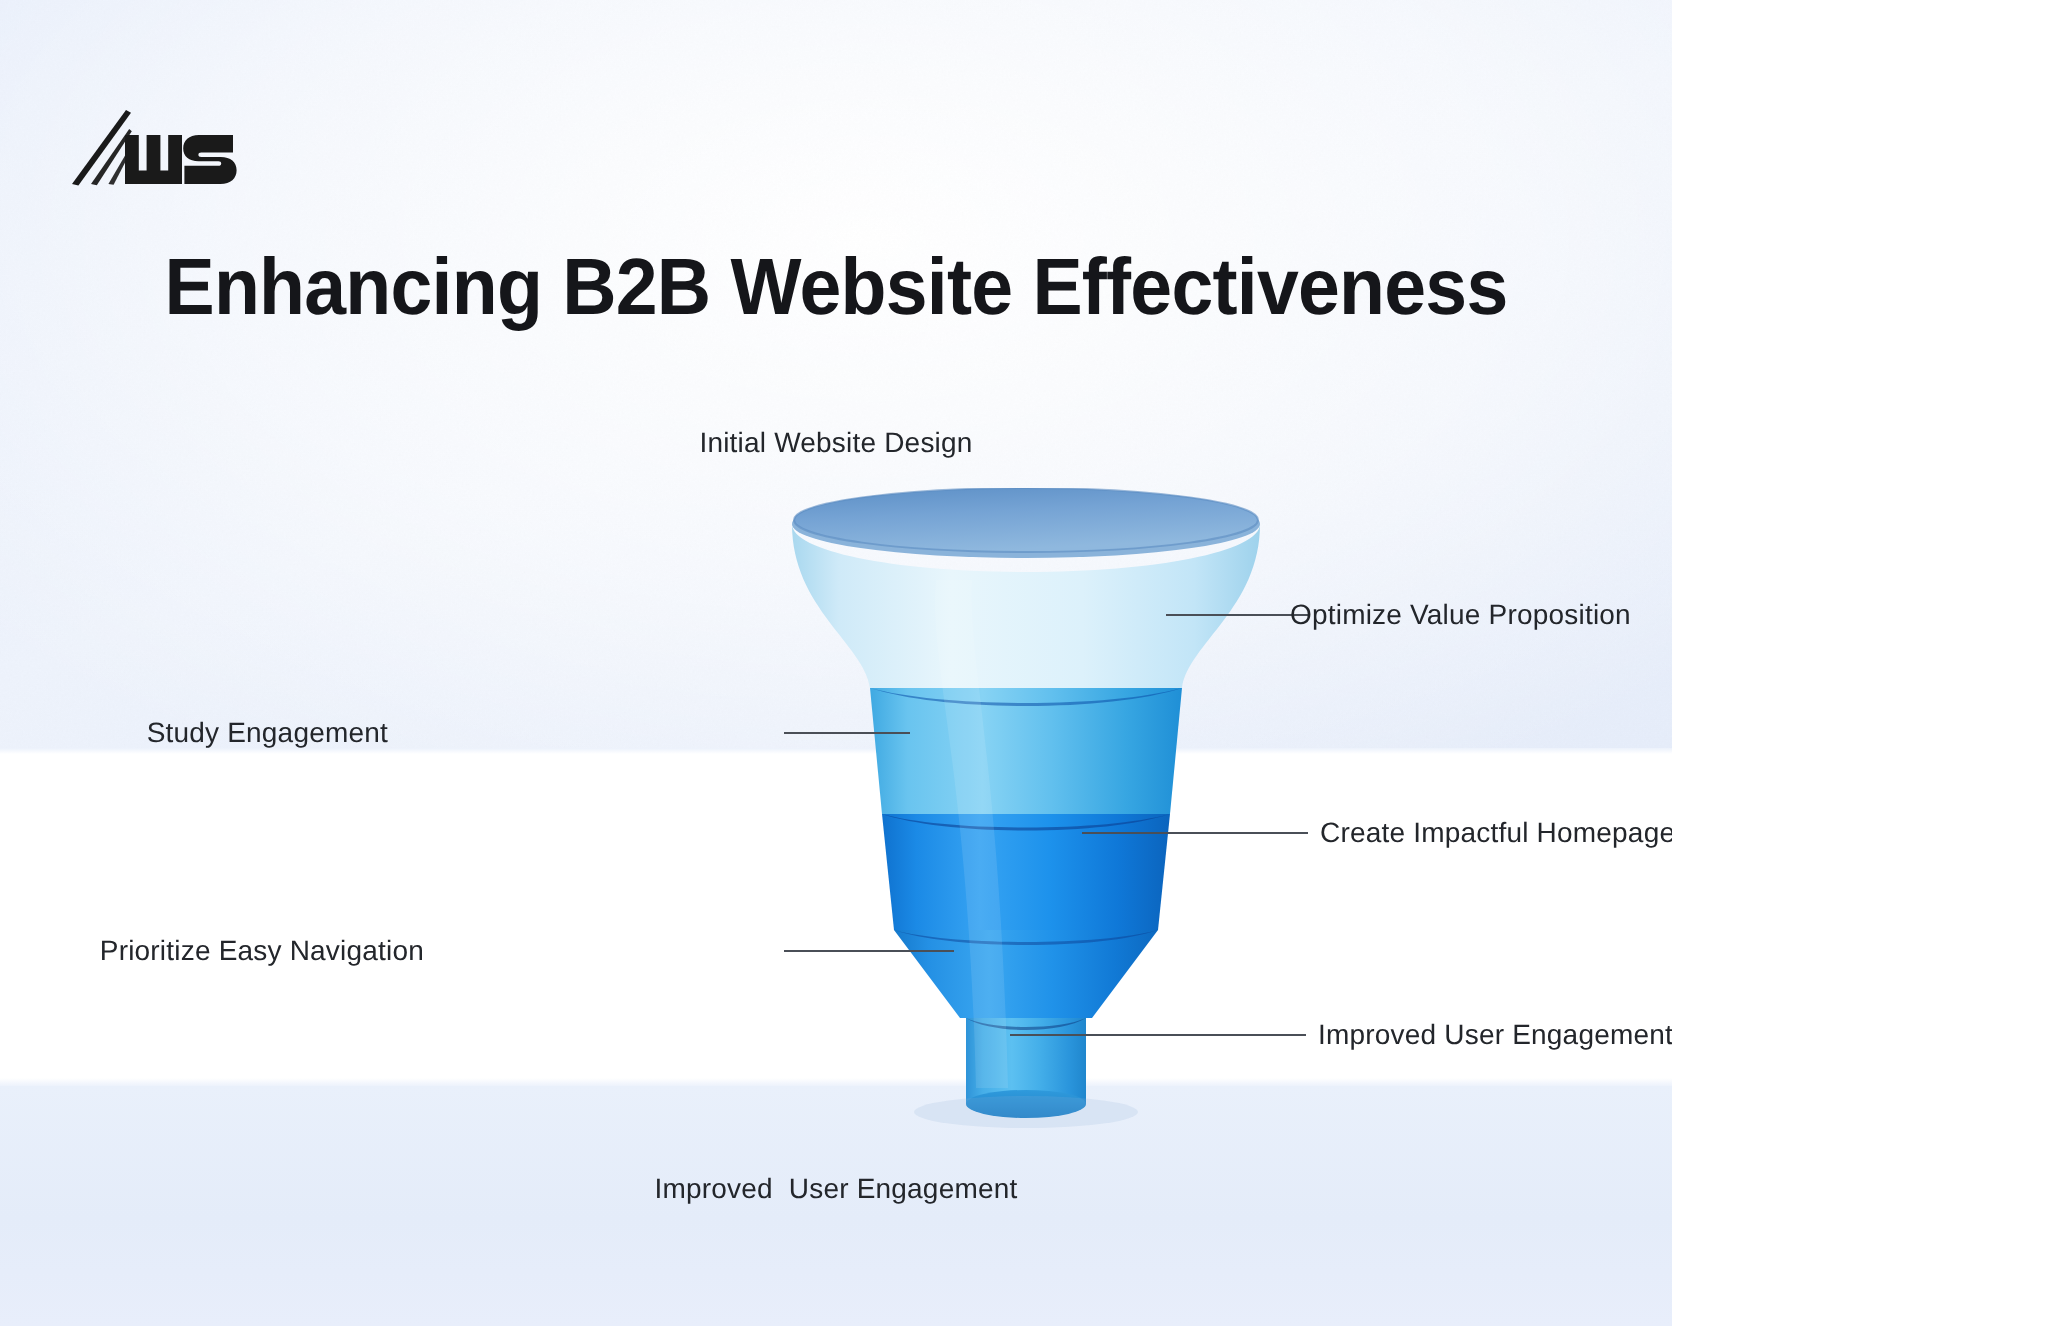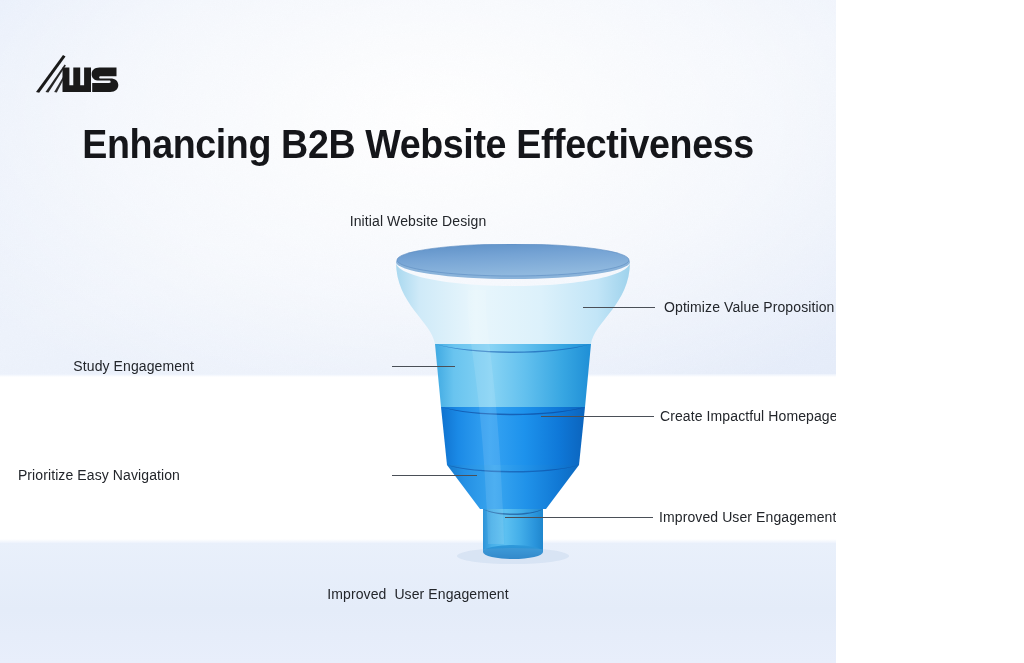--- a/index.html
+++ b/index.html
@@ -110,26 +110,26 @@
     line-height: 26px;
     letter-spacing: 0.1px;
   }
   .label.right { text-align: left; }
   .label.left  { text-align: right; }
   .label.center { text-align: center; width: 100%; left: 0; }
 
   #label-top      { top: 208px; }
   #label-bottom   { top: 581px; }
 
-  #label-optimize { left: 664px; top: 294px; }
+  #label-optimize { left: 645px; top: 294px; }
   #label-homepage { left: 660px; top: 403px; }
   #label-engage   { left: 659px; top: 504px; }
 
   #label-study    { right: 642px; top: 353px; }
-  #label-navigate { right: 656px; top: 462px; }
+  #label-navigate { right: 624px; top: 462px; }
 
   
   .connector {
     position: absolute;
     height: 0;
     border-top: 1.4px solid #4a4f57;
   }
   #conn-optimize { left: 583px; top: 307px; width: 72px; }
   #conn-homepage { left: 541px; top: 416px; width: 113px; }
   #conn-engage   { left: 505px; top: 517px; width: 148px; }

